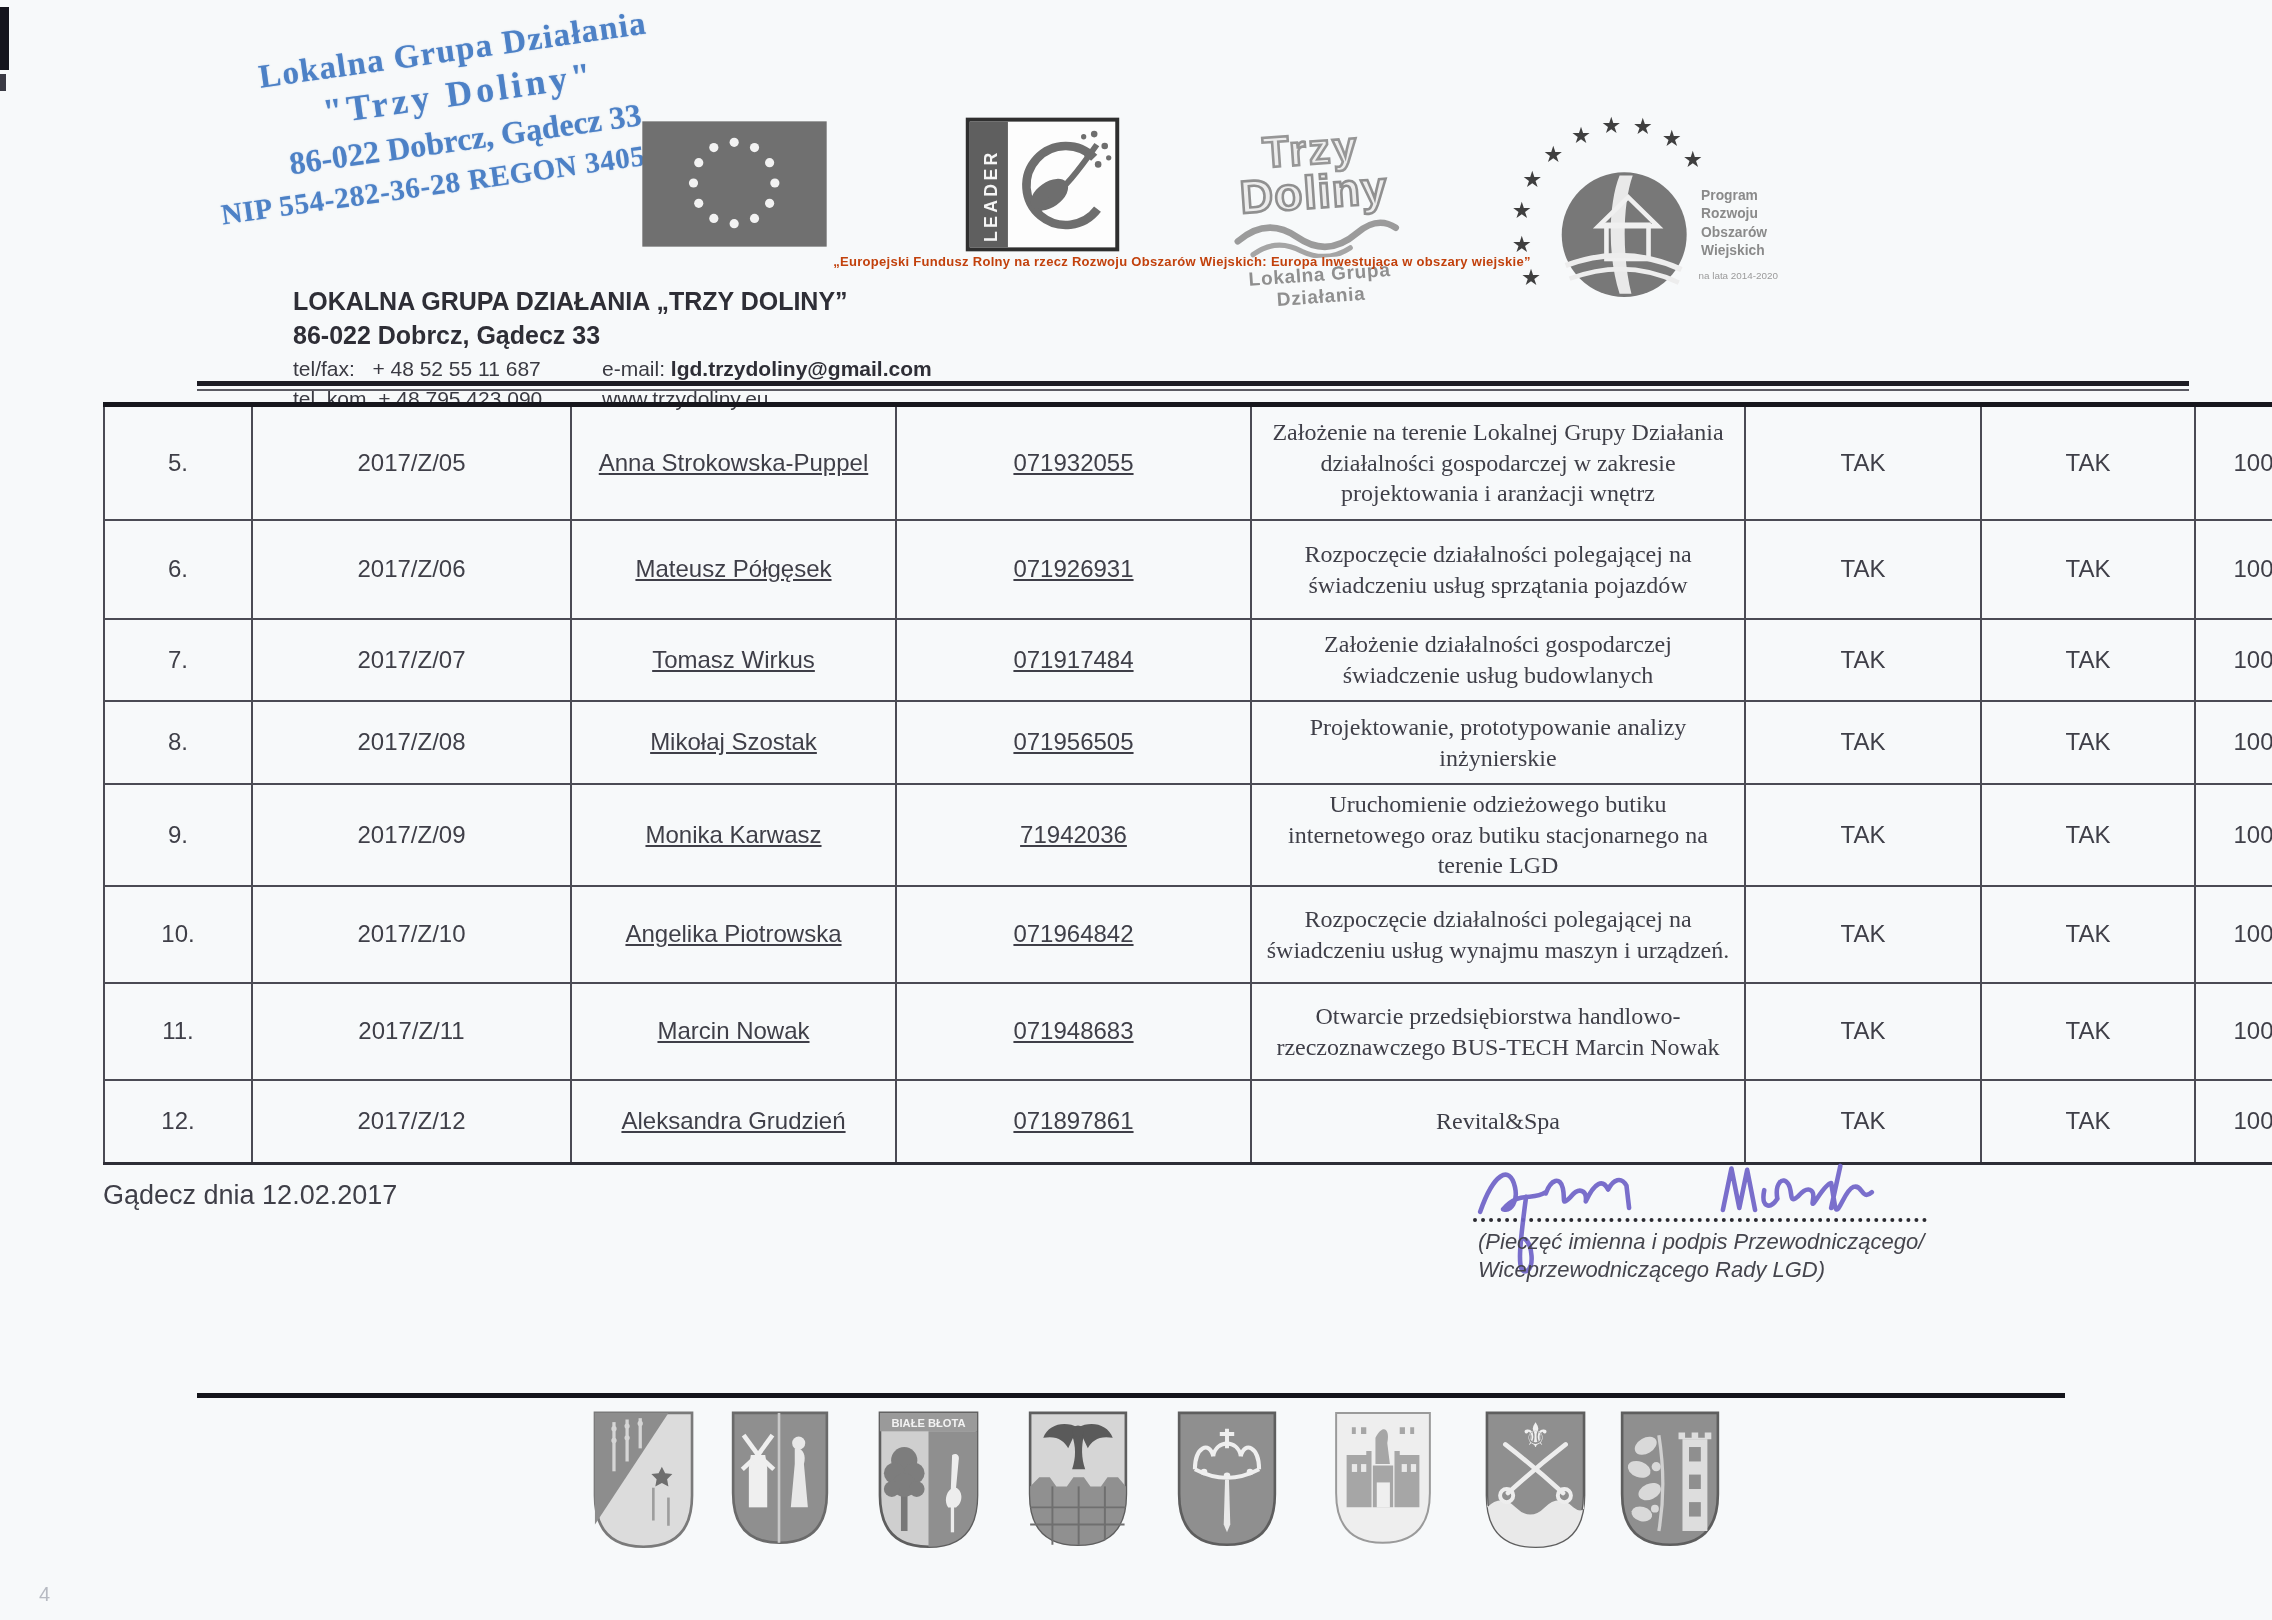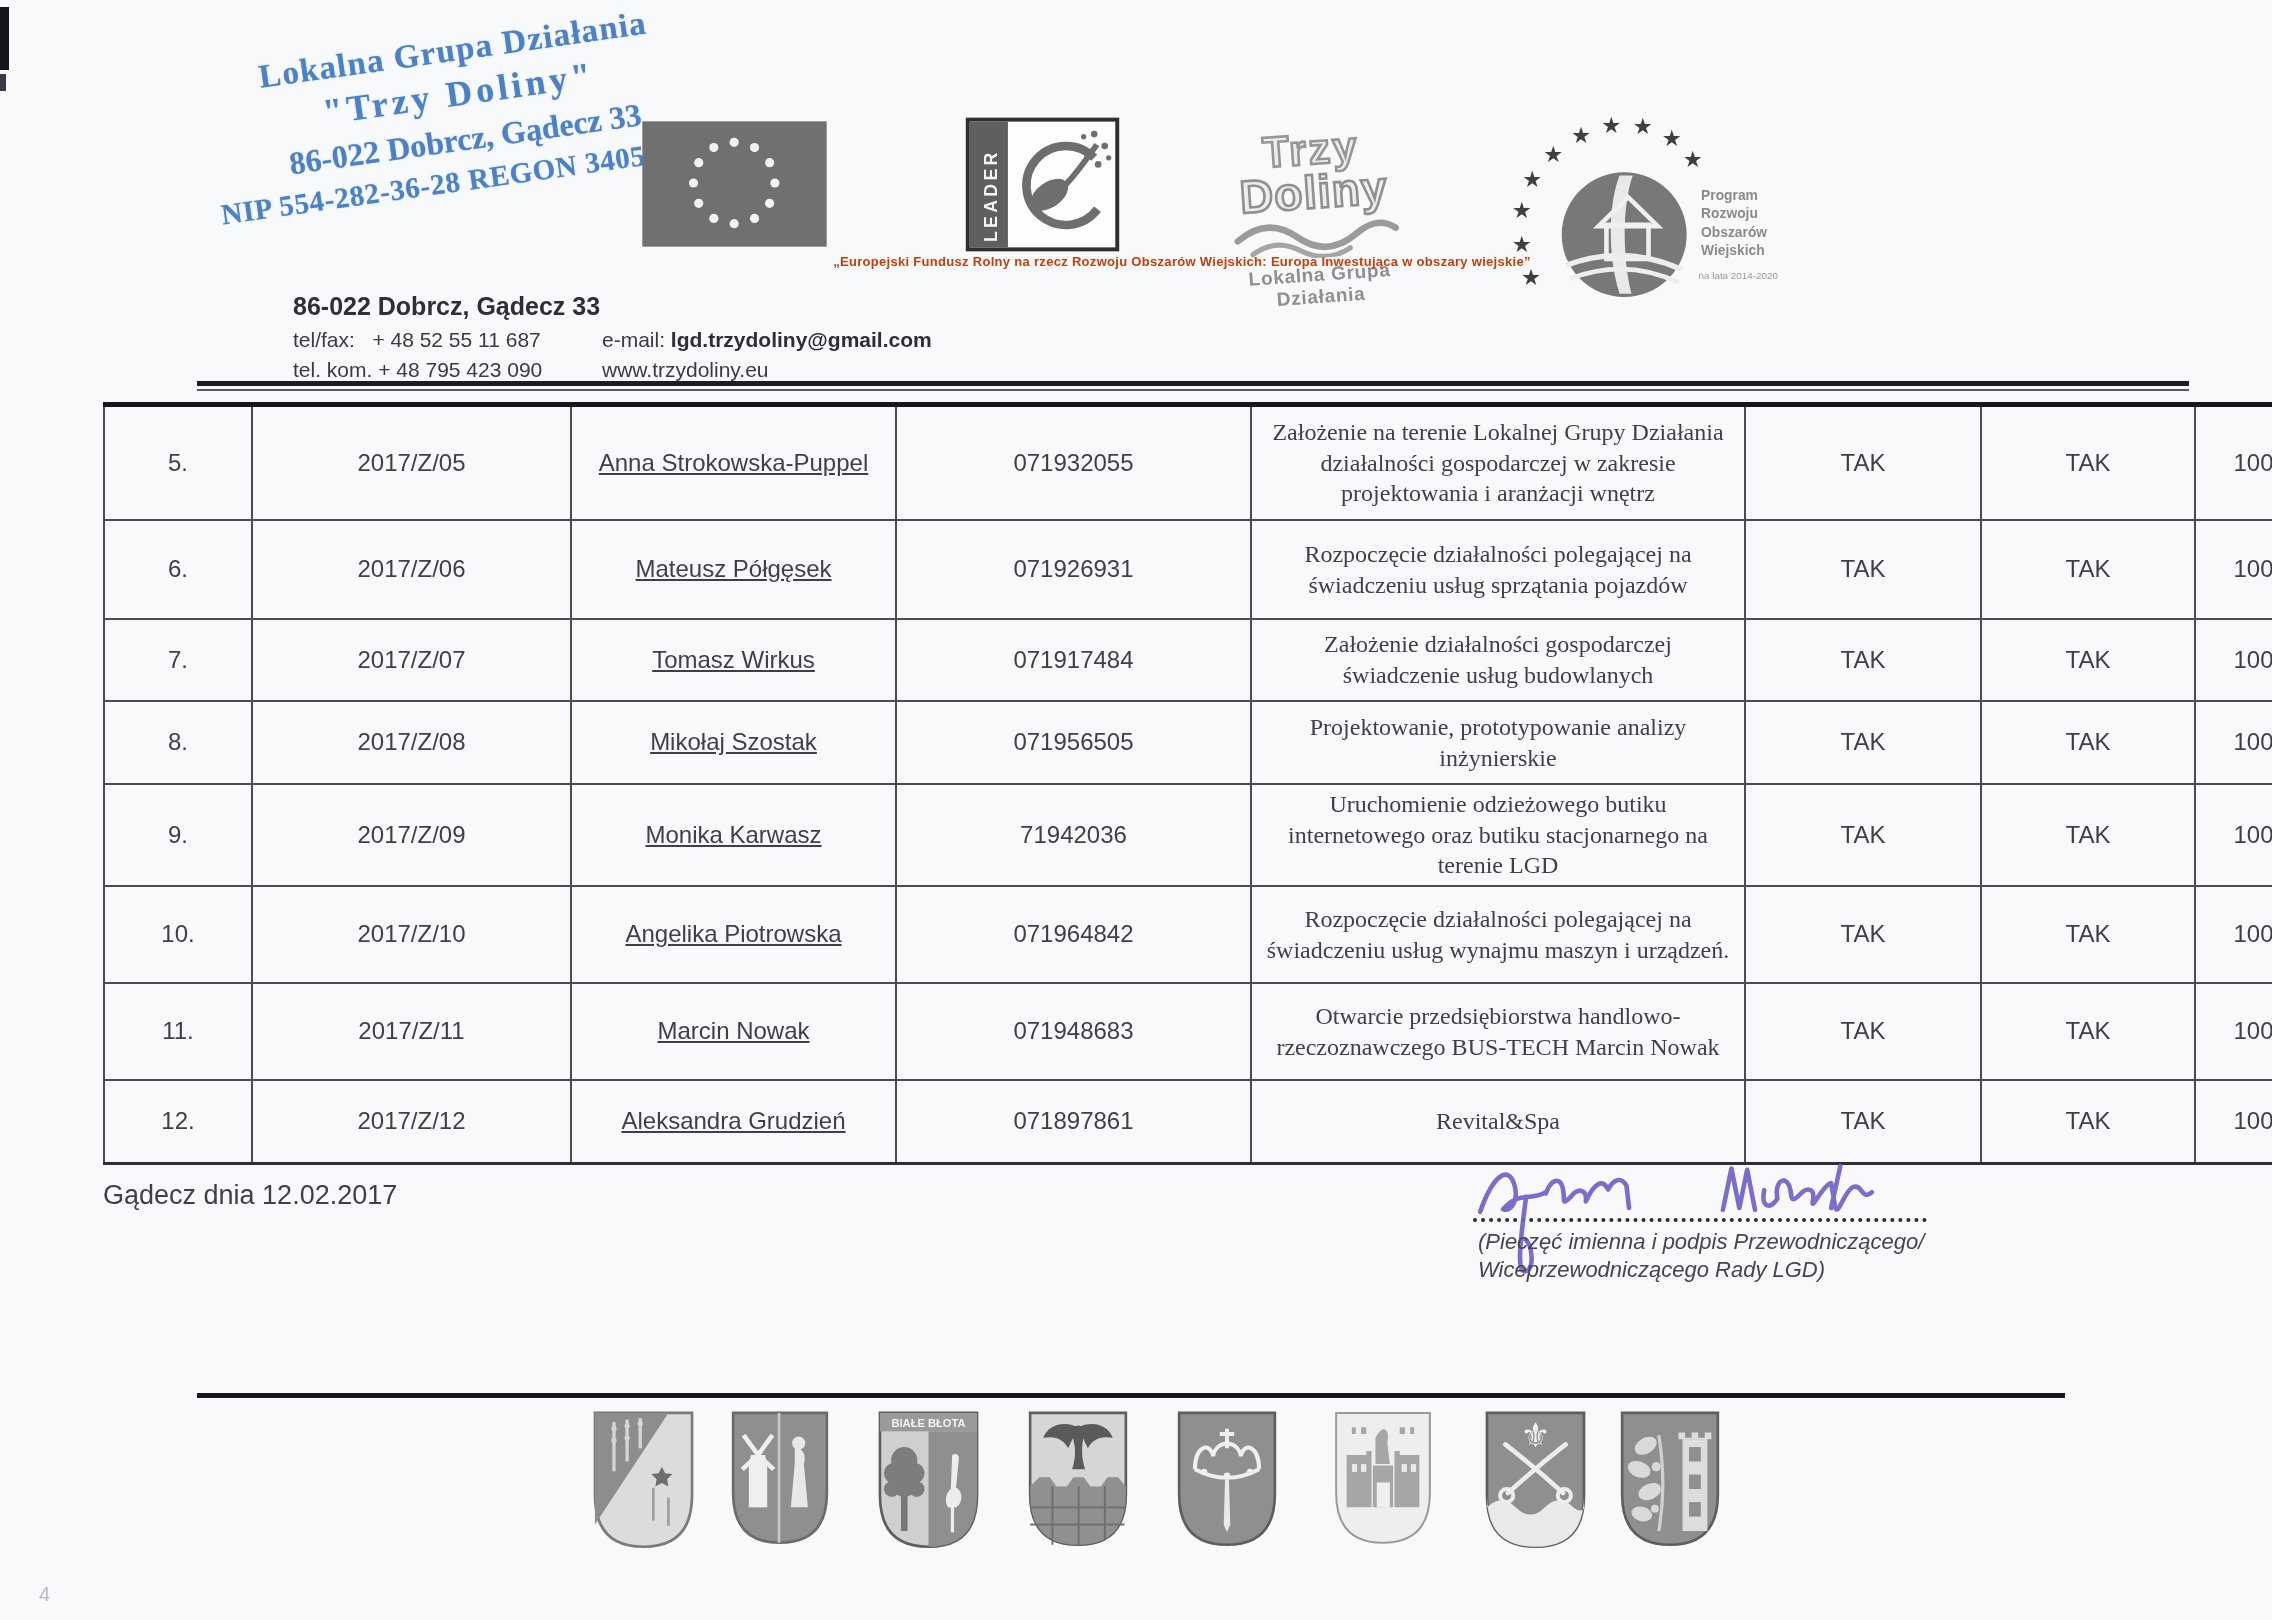--- a/index.html
+++ b/index.html
@@ -56,21 +56,21 @@
   table.results{border:2.6px solid #2e2e36;border-top:5.3px solid #17171d;border-bottom:3.3px solid #2e2e36;}
   table.results td{
     border:2px solid #4b4b54;
     text-align:center;vertical-align:middle;
     font-size:24px;color:#3f3f48;line-height:1.28;
     padding:4px 12px;overflow:hidden;
   }
   .col-no{width:122px;}
   .col-code{width:293px;}
   .col-name{width:299px;text-decoration:underline;}
-  .col-id{width:329px;}
+  .col-id{width:329px;text-decoration:underline;}
   .col-project{width:468px;font-family:Liberation Serif, serif;}
   .col-tak1{width:210px;}
   .col-tak2{width:188px;}
   .col-amount{width:195px;white-space:nowrap;}
   tr:nth-child(1) td{height:104px;}
   tr:nth-child(2) td{height:89px;}
   tr:nth-child(3) td{height:72px;}
   tr:nth-child(4) td{height:73px;}
   tr:nth-child(5) td{height:79px;}
   tr:nth-child(6) td{height:87px;}
@@ -168,20 +168,21 @@
     <text x="292" y="160">Rozwoju</text>
     <text x="292" y="188">Obszarów</text>
     <text x="292" y="216">Wiejskich</text>
   </g>
   <text class="prow-years" x="288" y="252" font-family="Liberation Sans, sans-serif">na lata 2014-2020</text>
 </svg>
 
 <div class="abs eu-caption">„Europejski Fundusz Rolny na rzecz Rozwoju Obszarów Wiejskich: Europa Inwestująca w obszary wiejskie”</div>
 
 <div class="abs hdr">
+  <div class="org">LOKALNA GRUPA DZIAŁANIA  „TRZY DOLINY”</div>
   <div class="addr">86-022 Dobrcz, Gądecz 33</div>
   <div class="row">
     <span class="c1"><span>tel/fax:</span>&nbsp;&nbsp;&nbsp;<span>+ 48 52 55 11 687</span></span>
     <span><span>e-mail:</span> <b>lgd.trzydoliny@gmail.com</b></span>
   </div>
   <div class="row">
     <span class="c1"><span>tel. kom.</span> <span>+ 48 795 423 090</span></span>
     <span>www.trzydoliny.eu</span>
   </div>
 </div>

